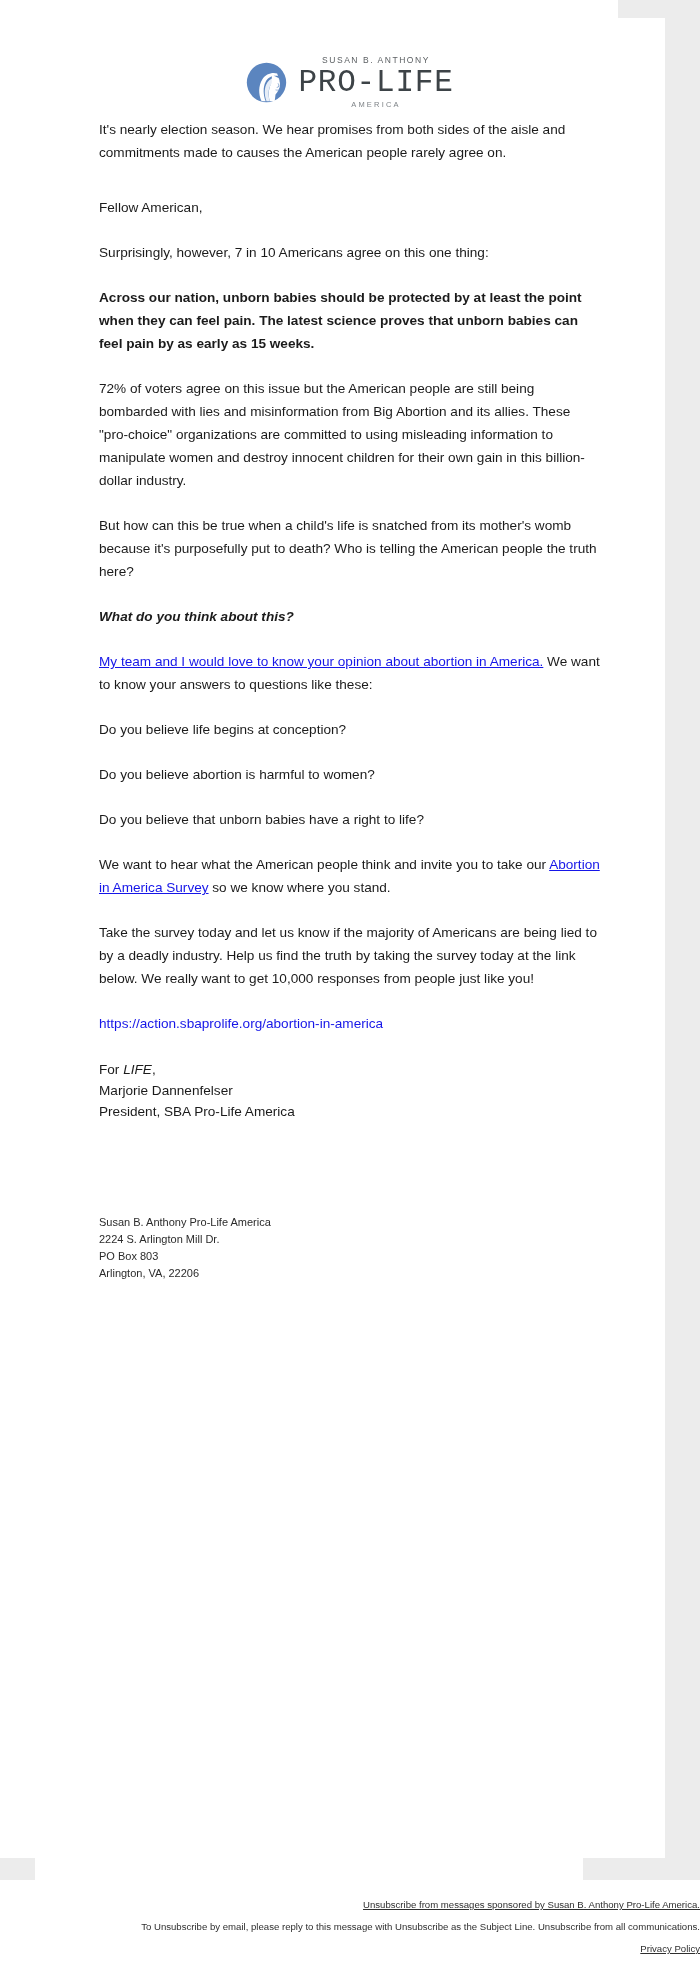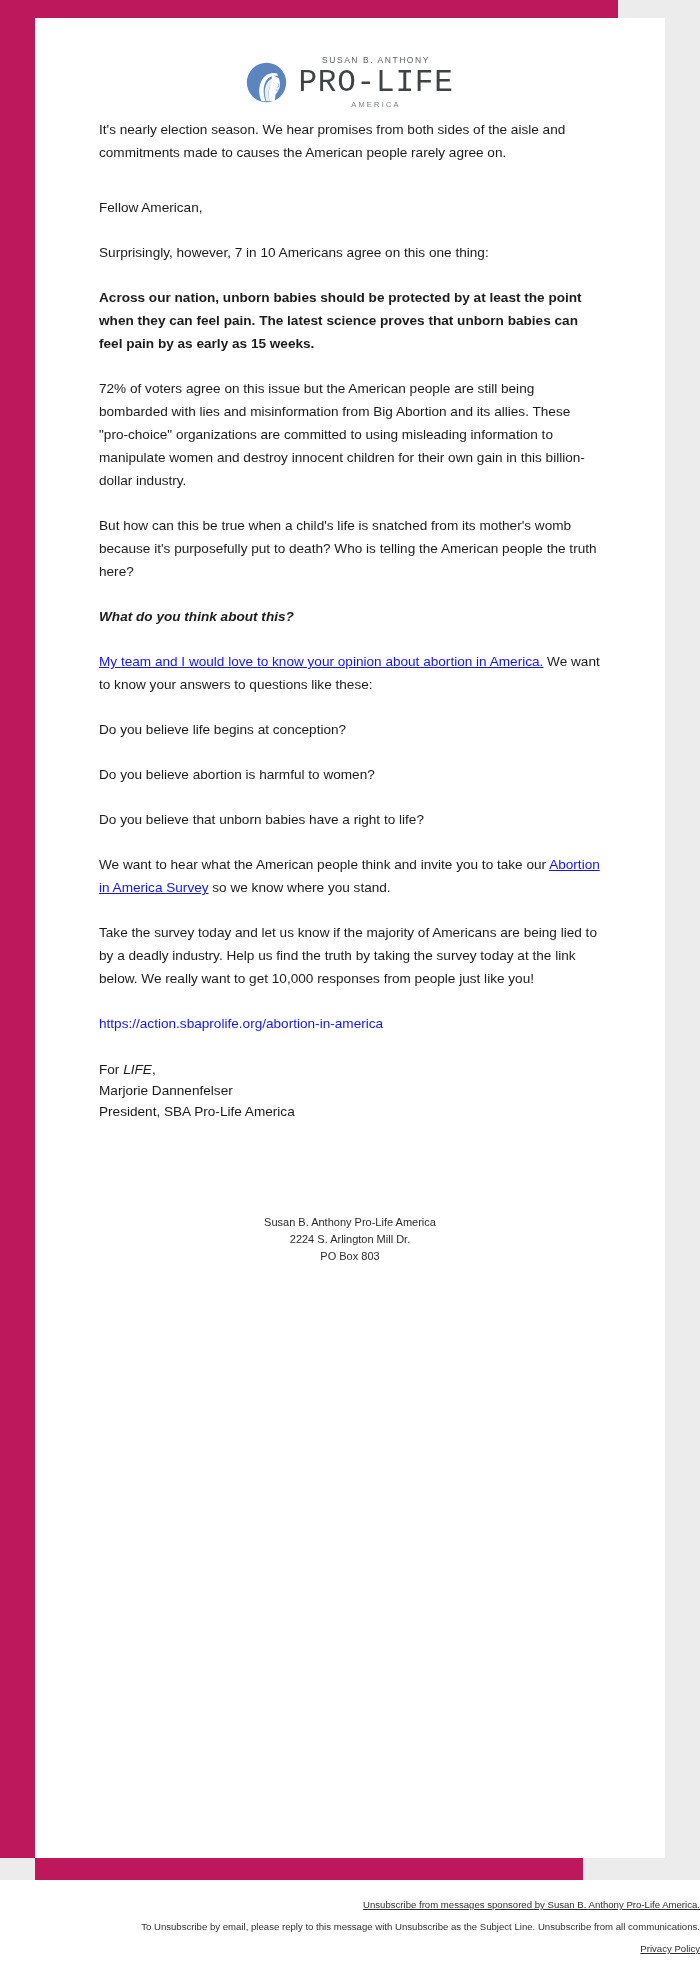--- a/index.html
+++ b/index.html
@@ -9,21 +9,21 @@
   }
   body {
     width: 700px;
     min-height: 1972px;
     font-family: "Liberation Sans", sans-serif;
     -webkit-font-smoothing: antialiased;
   }
   .page {
     width: 618px;
     min-height: 1972px;
-    background: #be185d;
+    background: #ffffff;
     position: relative;
     box-sizing: border-box;
   }
   .email-card {
     position: absolute;
     left: 35px;
     top: 18px;
     width: 630px;
     background: #ffffff;
     box-sizing: border-box;
@@ -95,21 +95,21 @@
   .italic { font-style: italic; }
   p.sig {
     font-size: 13.6px;
     line-height: 21px;
     color: #1b1b1b;
     margin: 0;
   }
   .sig-block { margin-top: 24px; margin-bottom: 0; }
   
   .addr {
-    text-align: center;
+    text-align: left;
     margin-top: 92px;
     padding-bottom: 60px;
   }
   .addr div {
     font-size: 11px;
     line-height: 17px;
     color: #2b2b2b;
   }
   
   .outer-footer {
@@ -199,20 +199,21 @@
       <div class="sig-block">
         <p class="sig"><span>For </span><span class="italic">LIFE</span><span>,</span></p>
         <p class="sig">Marjorie Dannenfelser</p>
         <p class="sig">President, SBA Pro-Life America</p>
       </div>
 
       <div class="addr">
         <div>Susan B. Anthony Pro-Life America</div>
         <div>2224 S. Arlington Mill Dr.</div>
         <div>PO Box 803</div>
+        <div>Arlington, VA, 22206</div>
       </div>
 
     </div>
   </div>
 
   <div class="footer-band-left"></div>
   <div class="footer-band-right"></div>
 
   <div class="outer-footer">
     <div class="fline"><a class="foot-link" href="#">Unsubscribe from messages sponsored by Susan B. Anthony Pro-Life America.</a></div>

